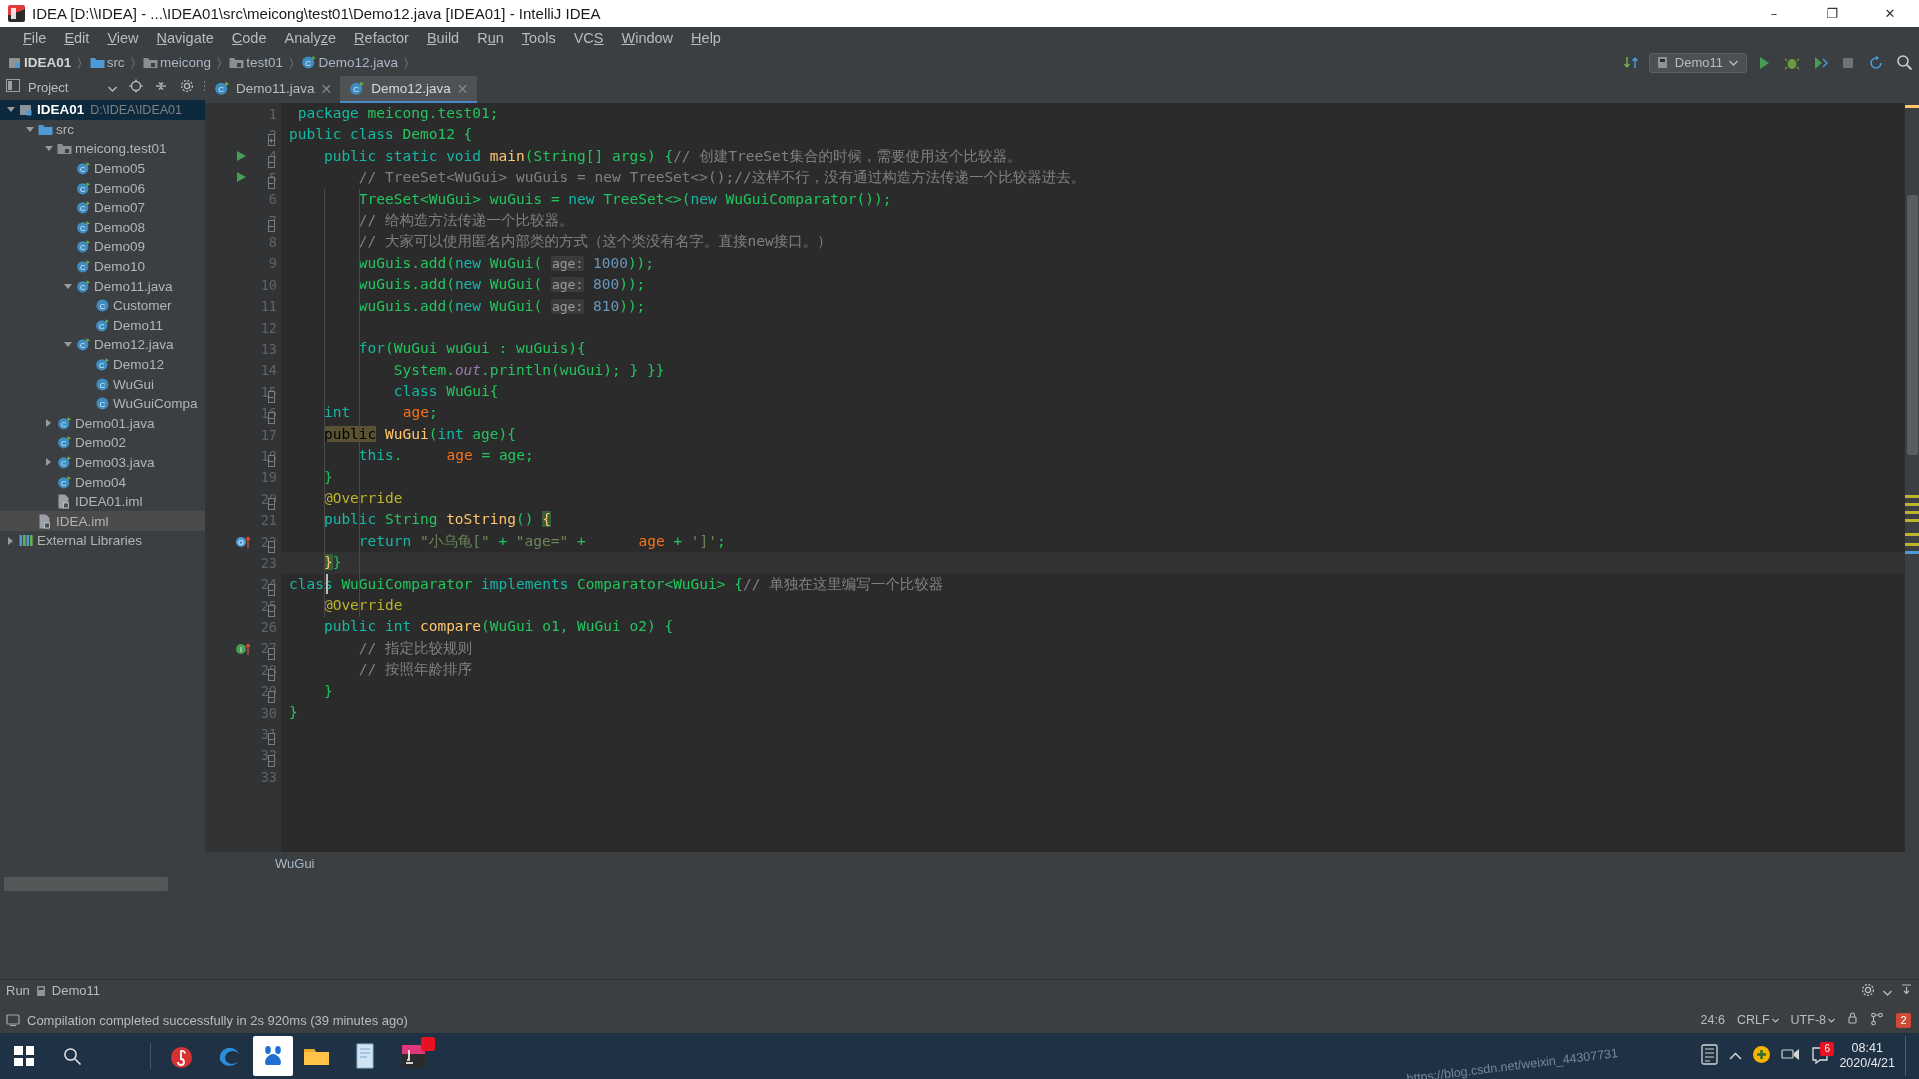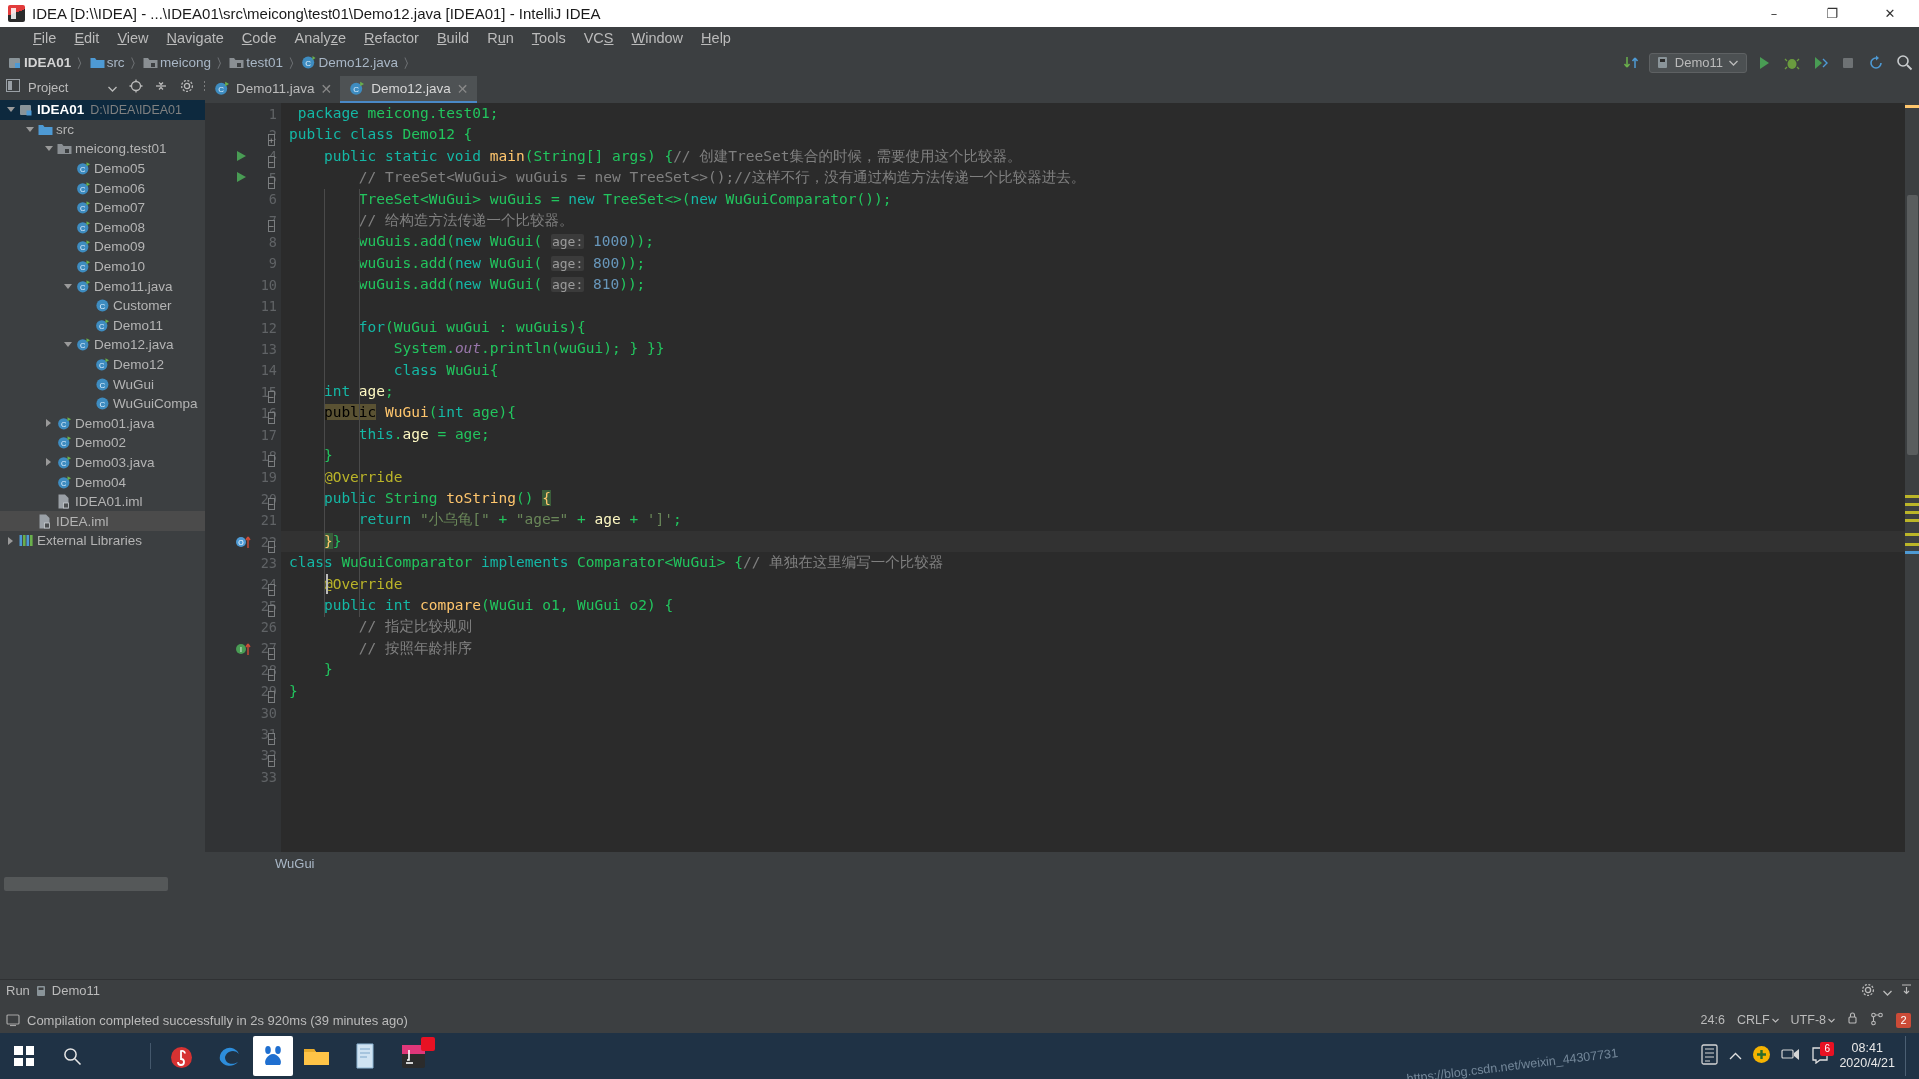--- a/index.html
+++ b/index.html
@@ -30,21 +30,21 @@
   }
   .titlebar .ttext { white-space: nowrap; }
   .winbtns { position:absolute; right:0; top:0; height:27px; display:flex; }
   .winbtn { width:58px; height:27px; display:flex; align-items:center; justify-content:center;
             color:#333; font-size:15px; }
   .wbx { font-family:"DejaVu Sans", sans-serif; font-size:13px; line-height:1; }
 
   
   .menubar {
     height: 22px; background: #3c3f41; display: flex; align-items: center;
-    padding-left: 24px; font-size: 14.5px; color: #bbbbbb;
+    padding-left: 14px; font-size: 14.5px; color: #bbbbbb;
   }
   .menuitem { padding: 1px 9px 2px 9px; white-space: nowrap; cursor: default; }
   .menuitem u { text-decoration: underline; }
 
   
   .navbar {
     height: 27px; background: #3c3f41; display:flex; align-items:center;
     font-size: 13.5px; color:#a9b7c6; padding-left:6px; position:relative;
   }
   .crumb { display:flex; align-items:center; padding:0 2px; white-space:nowrap; }
@@ -99,21 +99,21 @@
   .cline { height:21.4px; line-height:21.4px; white-space:pre; padding-left:8px; }
   .cline.hl { background:#323232; }
 
   
   .kw   { color:#14b8a6; }
   .str  { color:#6a8759; }
   .num  { color:#6897bb; }
   .cmt  { color:#808080; }
   .anno { color:#bbb529; }
   .fn   { color:#ffc66d; }
-  .fld  { color:#fef9c3; }
+  .fld  { color:#f97316;margin-left:44px; }
   .stf  { color:#9876aa; font-style:italic; }
   .txt  { color:#22c55e; }
   .hint { color:#9a9a9a; background:#3b3b3b; border-radius:2px; padding:0 1px; font-size:13px;}
   .brhl { background:#3a5d3a; color:#ffc66d; }
   .selw { background:#5a5233; }
 
   
   .rightbar { position:absolute; right:0; top:0; bottom:0; width:14px; background:#3c3f41; }
   .rsb { position:absolute; right:1px; width:11px; background:#5a5d5e; border-radius:2px; }
   .rmk { position:absolute; right:0; width:14px; height:3px; }
@@ -754,20 +754,21 @@
               <span>33</span>
             </div>
           </div>
         <div class="codearea" id="codearea">
             <div class="cline"><span class="txt"> </span><span class="kw">package</span><span class="txt"> meicong.test01;</span></div>
             <div class="cline"><span class="kw">public class </span><span class="txt">Demo12 {</span></div>
             <div class="cline"><span class="txt">    </span><span class="kw">public static void </span><span class="fn">main</span><span class="txt">(String[] args) {</span><span class="cmt">// 创建TreeSet集合的时候，需要使用这个比较器。</span></div>
             <div class="cline"><span class="cmt">        // TreeSet&lt;WuGui&gt; wuGuis = new TreeSet&lt;&gt;();//这样不行，没有通过构造方法传递一个比较器进去。</span></div>
             <div class="cline"><span class="txt">        TreeSet&lt;WuGui&gt; wuGuis = </span><span class="kw">new </span><span class="txt">TreeSet&lt;&gt;(</span><span class="kw">new </span><span class="txt">WuGuiComparator());</span></div>
             <div class="cline"><span class="cmt">        // 给构造方法传递一个比较器。</span></div>
+            <div class="cline"><span class="cmt">        // 大家可以使用匿名内部类的方式（这个类没有名字。直接new接口。）</span></div>
             <div class="cline"><span class="txt">        wuGuis.add(</span><span class="kw">new </span><span class="txt">WuGui( </span><span class="hint">age:</span><span class="txt"> </span><span class="num">1000</span><span class="txt">));</span></div>
             <div class="cline"><span class="txt">        wuGuis.add(</span><span class="kw">new </span><span class="txt">WuGui( </span><span class="hint">age:</span><span class="txt"> </span><span class="num">800</span><span class="txt">));</span></div>
             <div class="cline"><span class="txt">        wuGuis.add(</span><span class="kw">new </span><span class="txt">WuGui( </span><span class="hint">age:</span><span class="txt"> </span><span class="num">810</span><span class="txt">));</span></div>
             <div class="cline"><span class="txt"></span></div>
             <div class="cline"><span class="txt">        </span><span class="kw">for</span><span class="txt">(WuGui wuGui : wuGuis){</span></div>
             <div class="cline"><span class="txt">            System.</span><span class="stf">out</span><span class="txt">.println(wuGui); } }}</span></div>
             <div class="cline"><span class="txt">            </span><span class="kw">class </span><span class="txt">WuGui{</span></div>
             <div class="cline"><span class="txt">    </span><span class="kw">int </span><span class="fld">age</span><span class="txt">;</span></div>
             <div class="cline"><span class="txt">    </span><span class="selw">public</span><span class="txt"> </span><span class="fn">WuGui</span><span class="txt">(</span><span class="kw">int </span><span class="txt">age){</span></div>
             <div class="cline"><span class="txt">        </span><span class="kw">this</span><span class="txt">.</span><span class="fld">age</span><span class="txt"> = age;</span></div>

